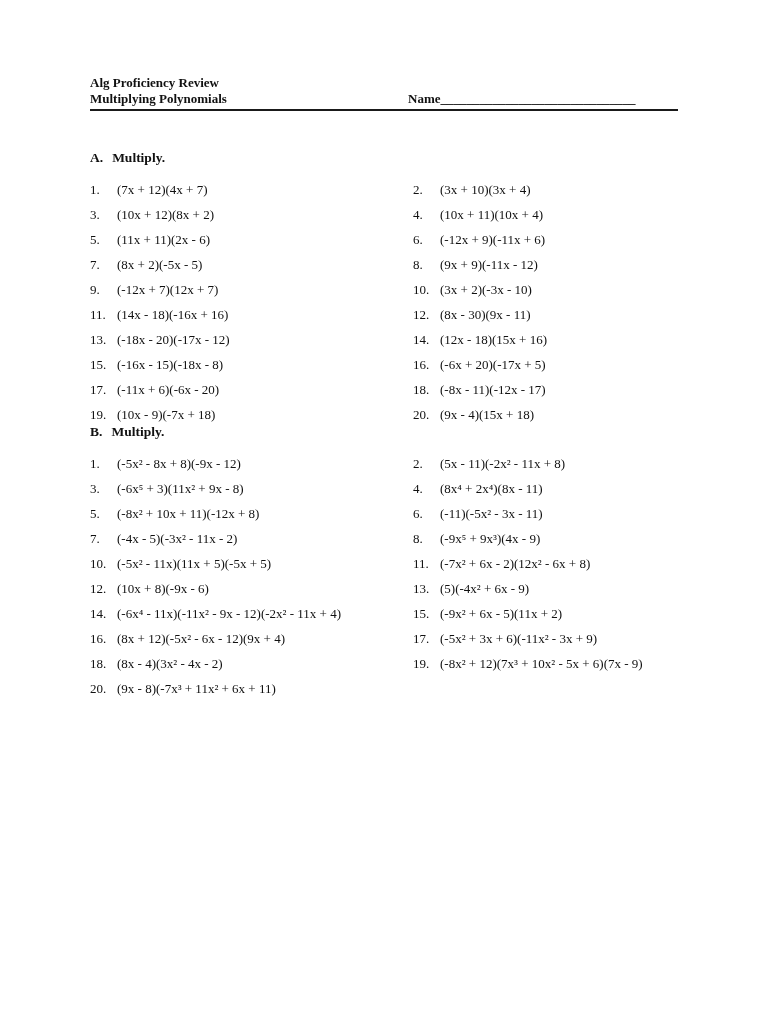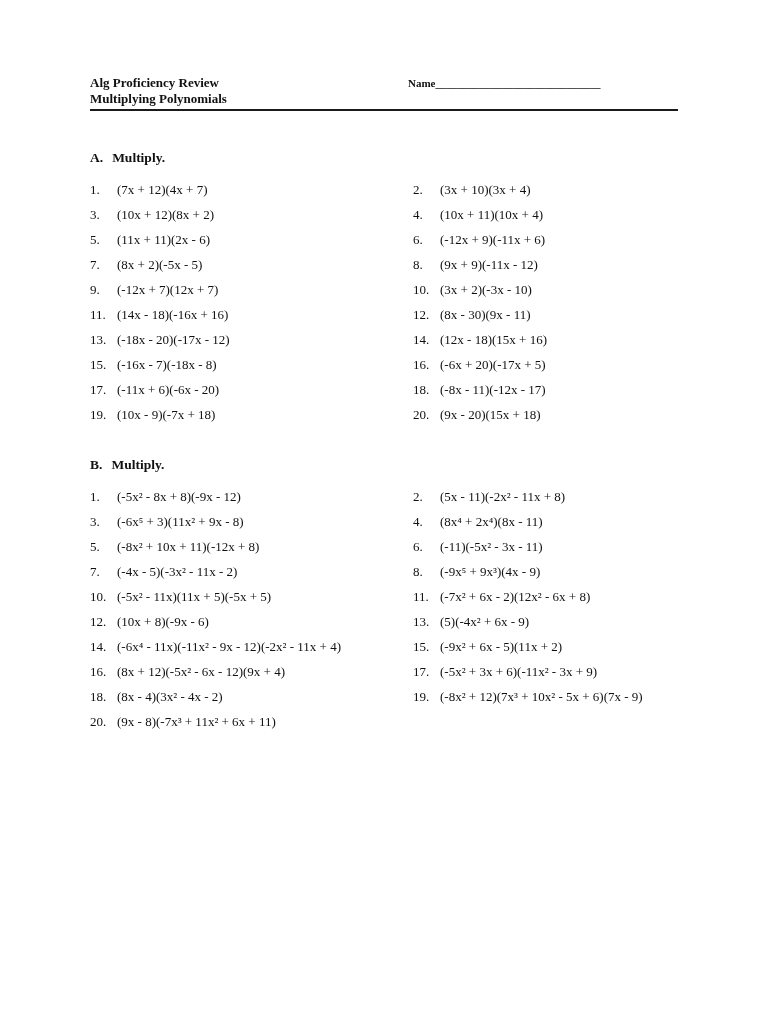--- a/index.html
+++ b/index.html
@@ -21,40 +21,40 @@
   }
   .header-left .hline {
     font-size: 13px;
     font-weight: bold;
     line-height: 16px;
     white-space: nowrap;
   }
   .header-right {
     position: absolute;
     left: 318px;
-    top: 0;
-    font-size: 11px;
+    top: 16px;
+    font-size: 13px;
     font-weight: bold;
     line-height: 16px;
     white-space: nowrap;
   }
   .header-right .name-blank {
     font-weight: bold;
     letter-spacing: 0;
   }
   
   .section-heading {
     font-size: 13.5px;
     font-weight: bold;
     line-height: 17px;
     margin-bottom: 15px;
   }
   .section-heading .letter { margin-right: 9px; }
   .section-a { margin-top: 38px; }
-  .section-b { margin-top: 33px; }
+  .section-b { }
   .problems {
     display: grid;
     grid-template-columns: 315px 1fr;
     row-gap: 16px;
     column-gap: 0;
     gap: 8px;
   }
   .prob {
     font-size: 13px;
     line-height: 17px;
@@ -92,26 +92,26 @@
       <div class="prob"><span class="pnum">5.</span><span class="pexpr">(11x + 11)(2x - 6)</span></div>
       <div class="prob"><span class="pnum">6.</span><span class="pexpr">(-12x + 9)(-11x + 6)</span></div>
       <div class="prob"><span class="pnum">7.</span><span class="pexpr">(8x + 2)(-5x - 5)</span></div>
       <div class="prob"><span class="pnum">8.</span><span class="pexpr">(9x + 9)(-11x - 12)</span></div>
       <div class="prob"><span class="pnum">9.</span><span class="pexpr">(-12x + 7)(12x + 7)</span></div>
       <div class="prob"><span class="pnum">10.</span><span class="pexpr">(3x + 2)(-3x - 10)</span></div>
       <div class="prob"><span class="pnum">11.</span><span class="pexpr">(14x - 18)(-16x + 16)</span></div>
       <div class="prob"><span class="pnum">12.</span><span class="pexpr">(8x - 30)(9x - 11)</span></div>
       <div class="prob"><span class="pnum">13.</span><span class="pexpr">(-18x - 20)(-17x - 12)</span></div>
       <div class="prob"><span class="pnum">14.</span><span class="pexpr">(12x - 18)(15x + 16)</span></div>
-      <div class="prob"><span class="pnum">15.</span><span class="pexpr">(-16x - 7)(-18x - 8)</span></div>
+      <div class="prob"><span class="pnum">15.</span><span class="pexpr">(-16x - 15)(-18x - 8)</span></div>
       <div class="prob"><span class="pnum">16.</span><span class="pexpr">(-6x + 20)(-17x + 5)</span></div>
       <div class="prob"><span class="pnum">17.</span><span class="pexpr">(-11x + 6)(-6x - 20)</span></div>
       <div class="prob"><span class="pnum">18.</span><span class="pexpr">(-8x - 11)(-12x - 17)</span></div>
       <div class="prob"><span class="pnum">19.</span><span class="pexpr">(10x - 9)(-7x + 18)</span></div>
-      <div class="prob"><span class="pnum">20.</span><span class="pexpr">(9x - 20)(15x + 18)</span></div>
+      <div class="prob"><span class="pnum">20.</span><span class="pexpr">(9x - 4)(15x + 18)</span></div>
     </div>
   </div>
 
   <div class="section section-b">
     <div class="section-heading">
       <span class="letter">B.</span><span>Multiply.</span>
     </div>
     <div class="problems">
       <div class="prob"><span class="pnum">1.</span><span class="pexpr">(-5x² - 8x + 8)(-9x - 12)</span></div>
       <div class="prob"><span class="pnum">2.</span><span class="pexpr">(5x - 11)(-2x² - 11x + 8)</span></div>

